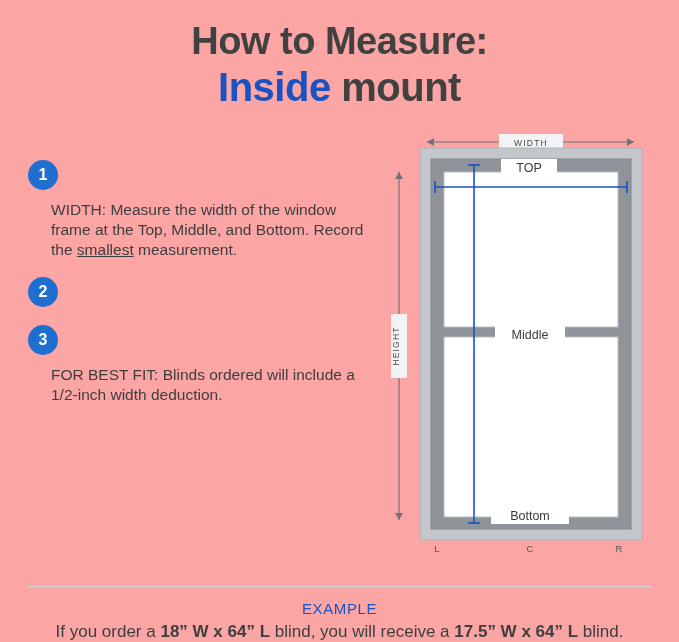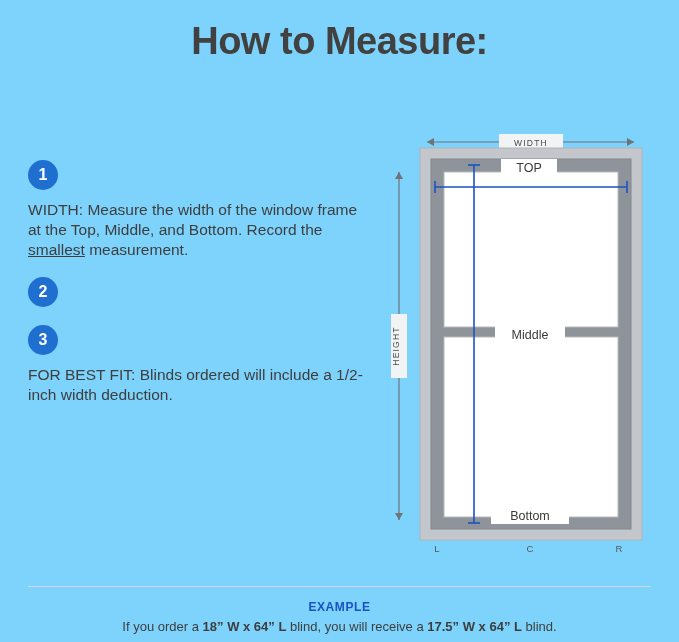--- a/index.html
+++ b/index.html
@@ -14,21 +14,21 @@
     color: #3a3a3a;
     overflow: hidden;
     position: relative;
   }
 
   .page {
     position: absolute;
     left: 0; top: 0;
     width: 679px;
     height: 642px;
-    background: #7dd3fc;
+    background: #fca5a5;
   }
 
   
   .title-block {
     position: absolute;
     top: 22px;
     left: 0;
     width: 679px;
     text-align: center;
   }
@@ -72,20 +72,21 @@
     font-weight: bold;
     display: flex;
     align-items: center;
     justify-content: center;
     margin-bottom: 10px;
   }
   .step-text {
     font-size: 15.5px;
     line-height: 1.28;
     color: #3e3e3e;
+    margin-left: 23px;
   }
   .step-text .lead {
     font-weight: normal;
   }
   .step-text .underline {
     text-decoration: underline;
   }
 
   
   .diagram {
@@ -109,41 +110,42 @@
     background: #d6d8dc;
   }
   .example-block {
     position: absolute;
     left: 0;
     top: 600px;
     width: 679px;
     text-align: center;
   }
   .example-title {
-    font-size: 12px;
-    font-weight: bold;
+    font-size: 15px;
+    font-weight: normal;
     color: #1a52c4;
     letter-spacing: 0.6px;
   }
   .example-text {
-    font-size: 13px;
+    font-size: 17px;
     color: #3e3e3e;
     margin-top: 5px;
   }
   .example-text b {
     font-weight: bold;
   }
 </style>
 </head>
 <body>
 
 <div class="page">
 
   <div class="title-block">
     <div class="title-line1">How to Measure:</div>
+    <div class="title-line2"><span class="title-accent">Inside</span><span> mount</span></div>
   </div>
 
   <div class="steps">
 
     <div class="step">
       <div class="step-badge">1</div>
       <div class="step-text"><span class="lead">WIDTH:</span><span> Measure the width of the window frame at the Top, Middle, and Bottom. Record the </span><span class="underline">smallest</span><span> measurement.</span></div>
     </div>
 
     <div class="step">

